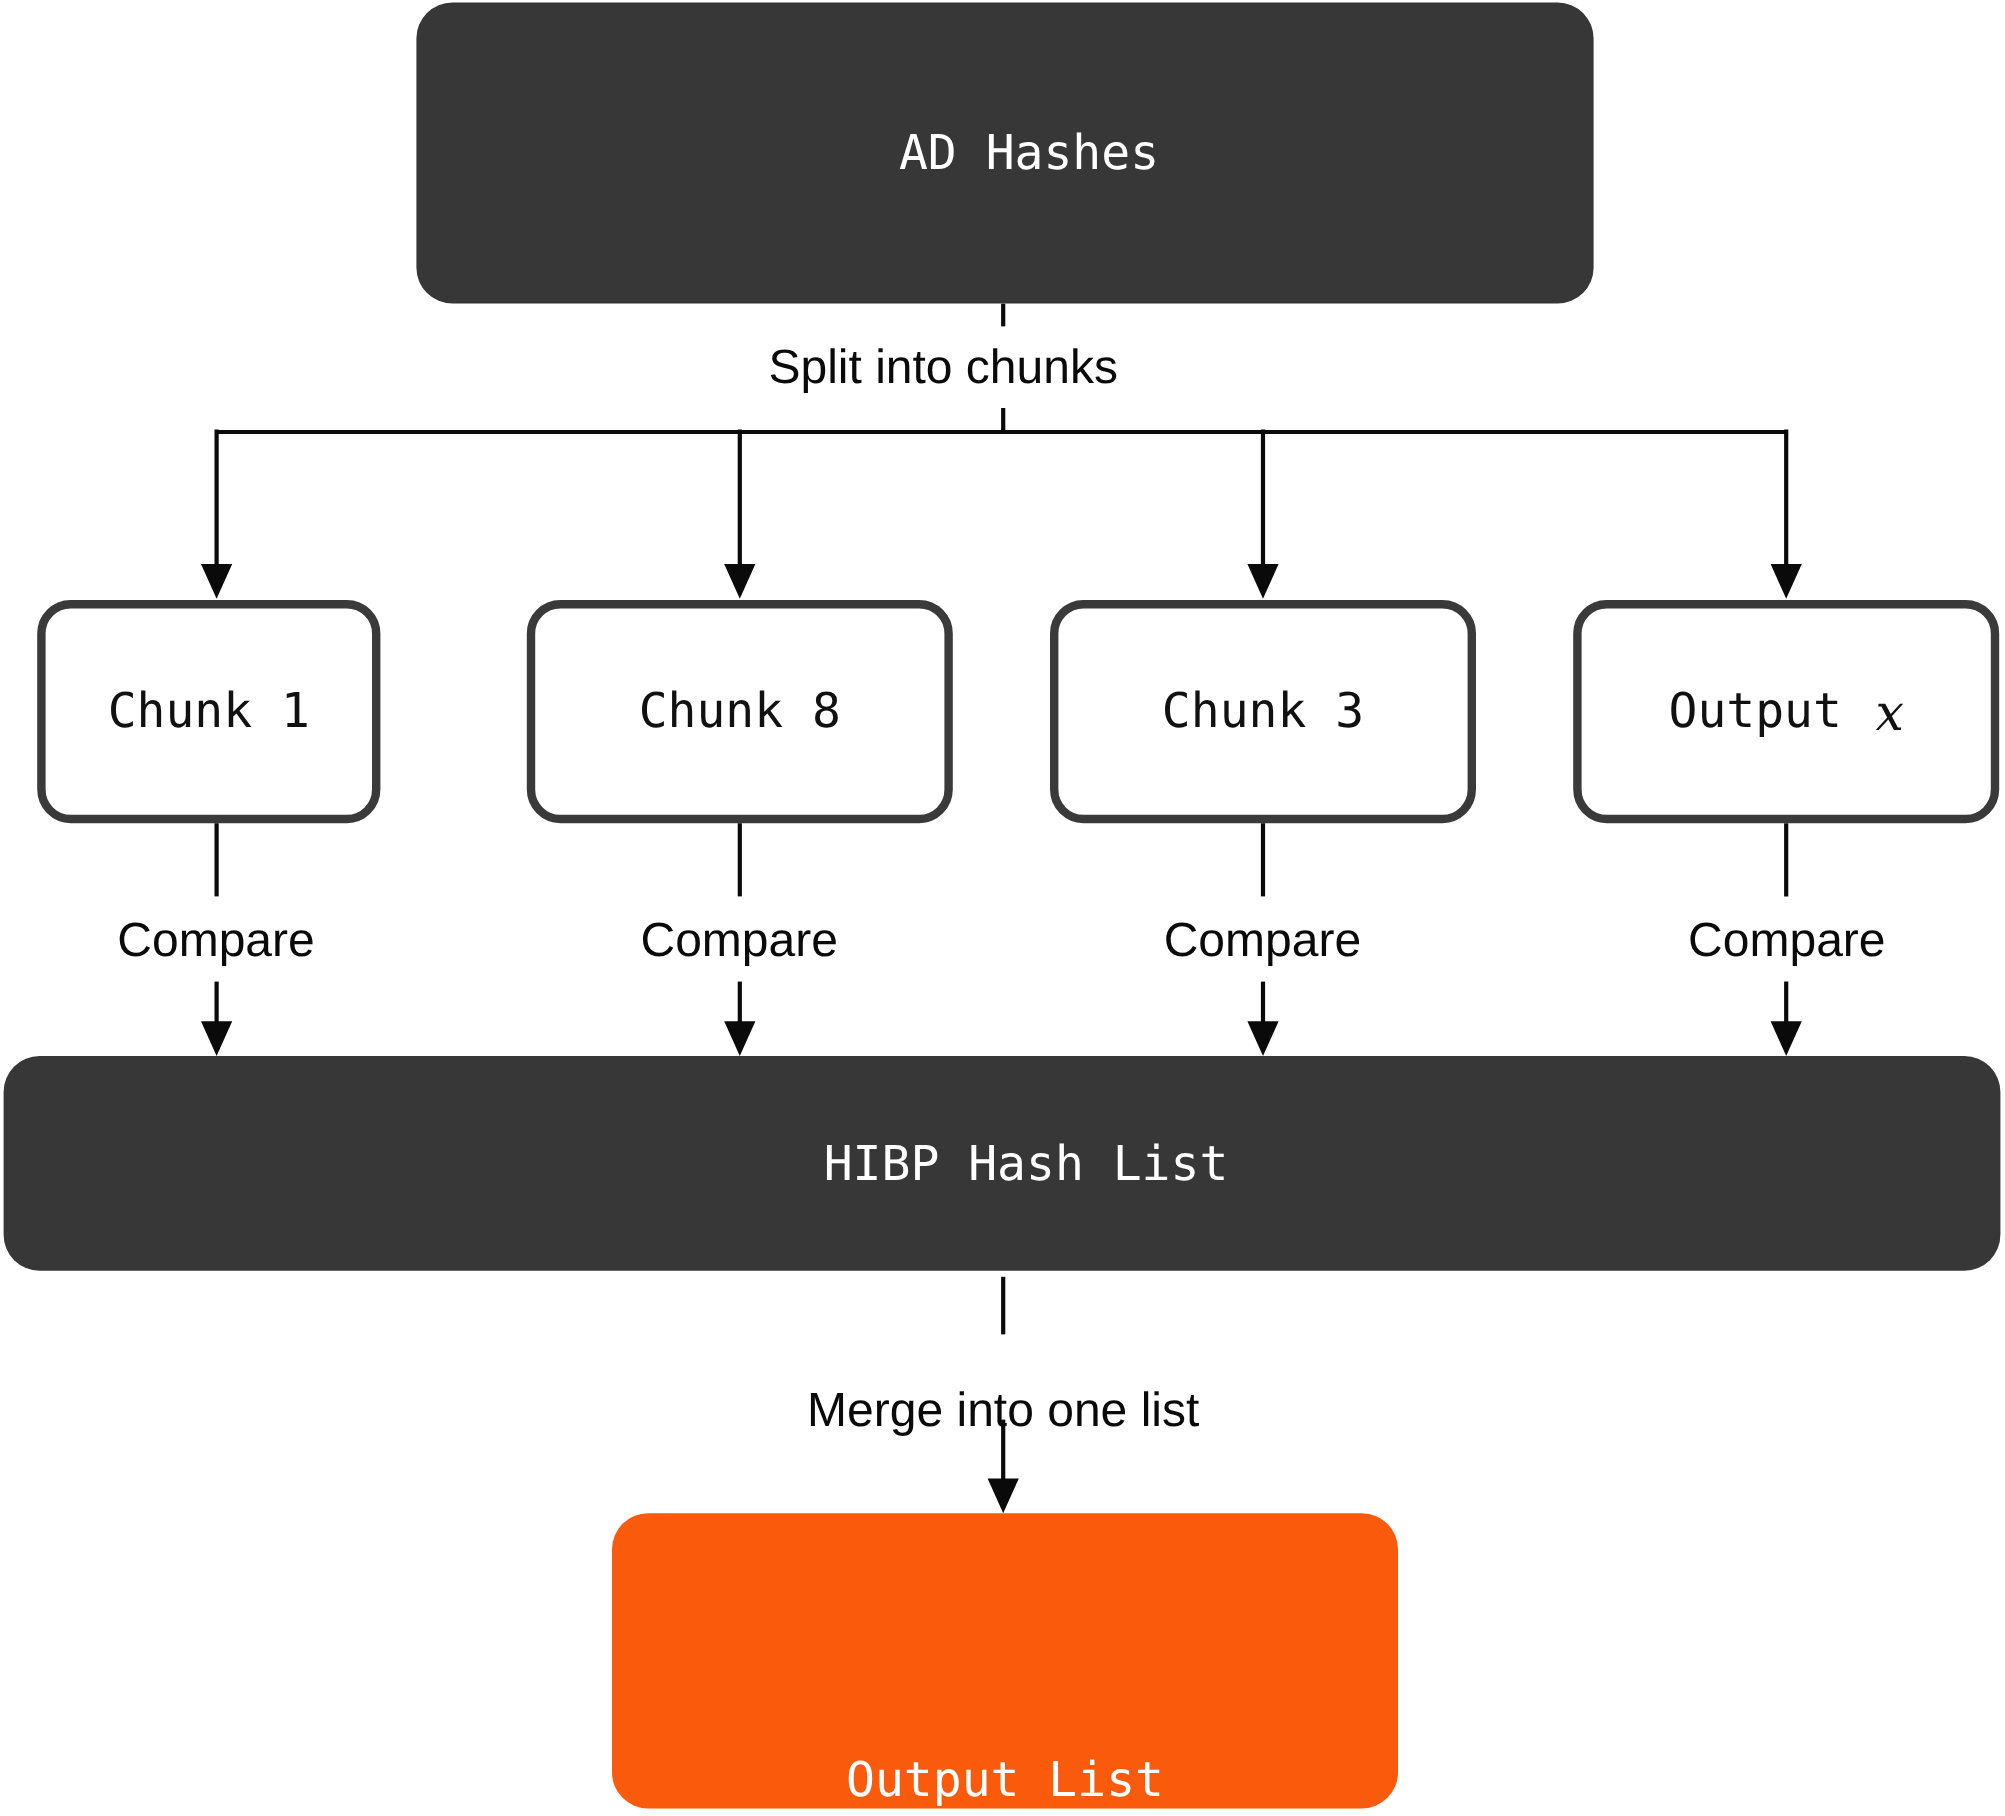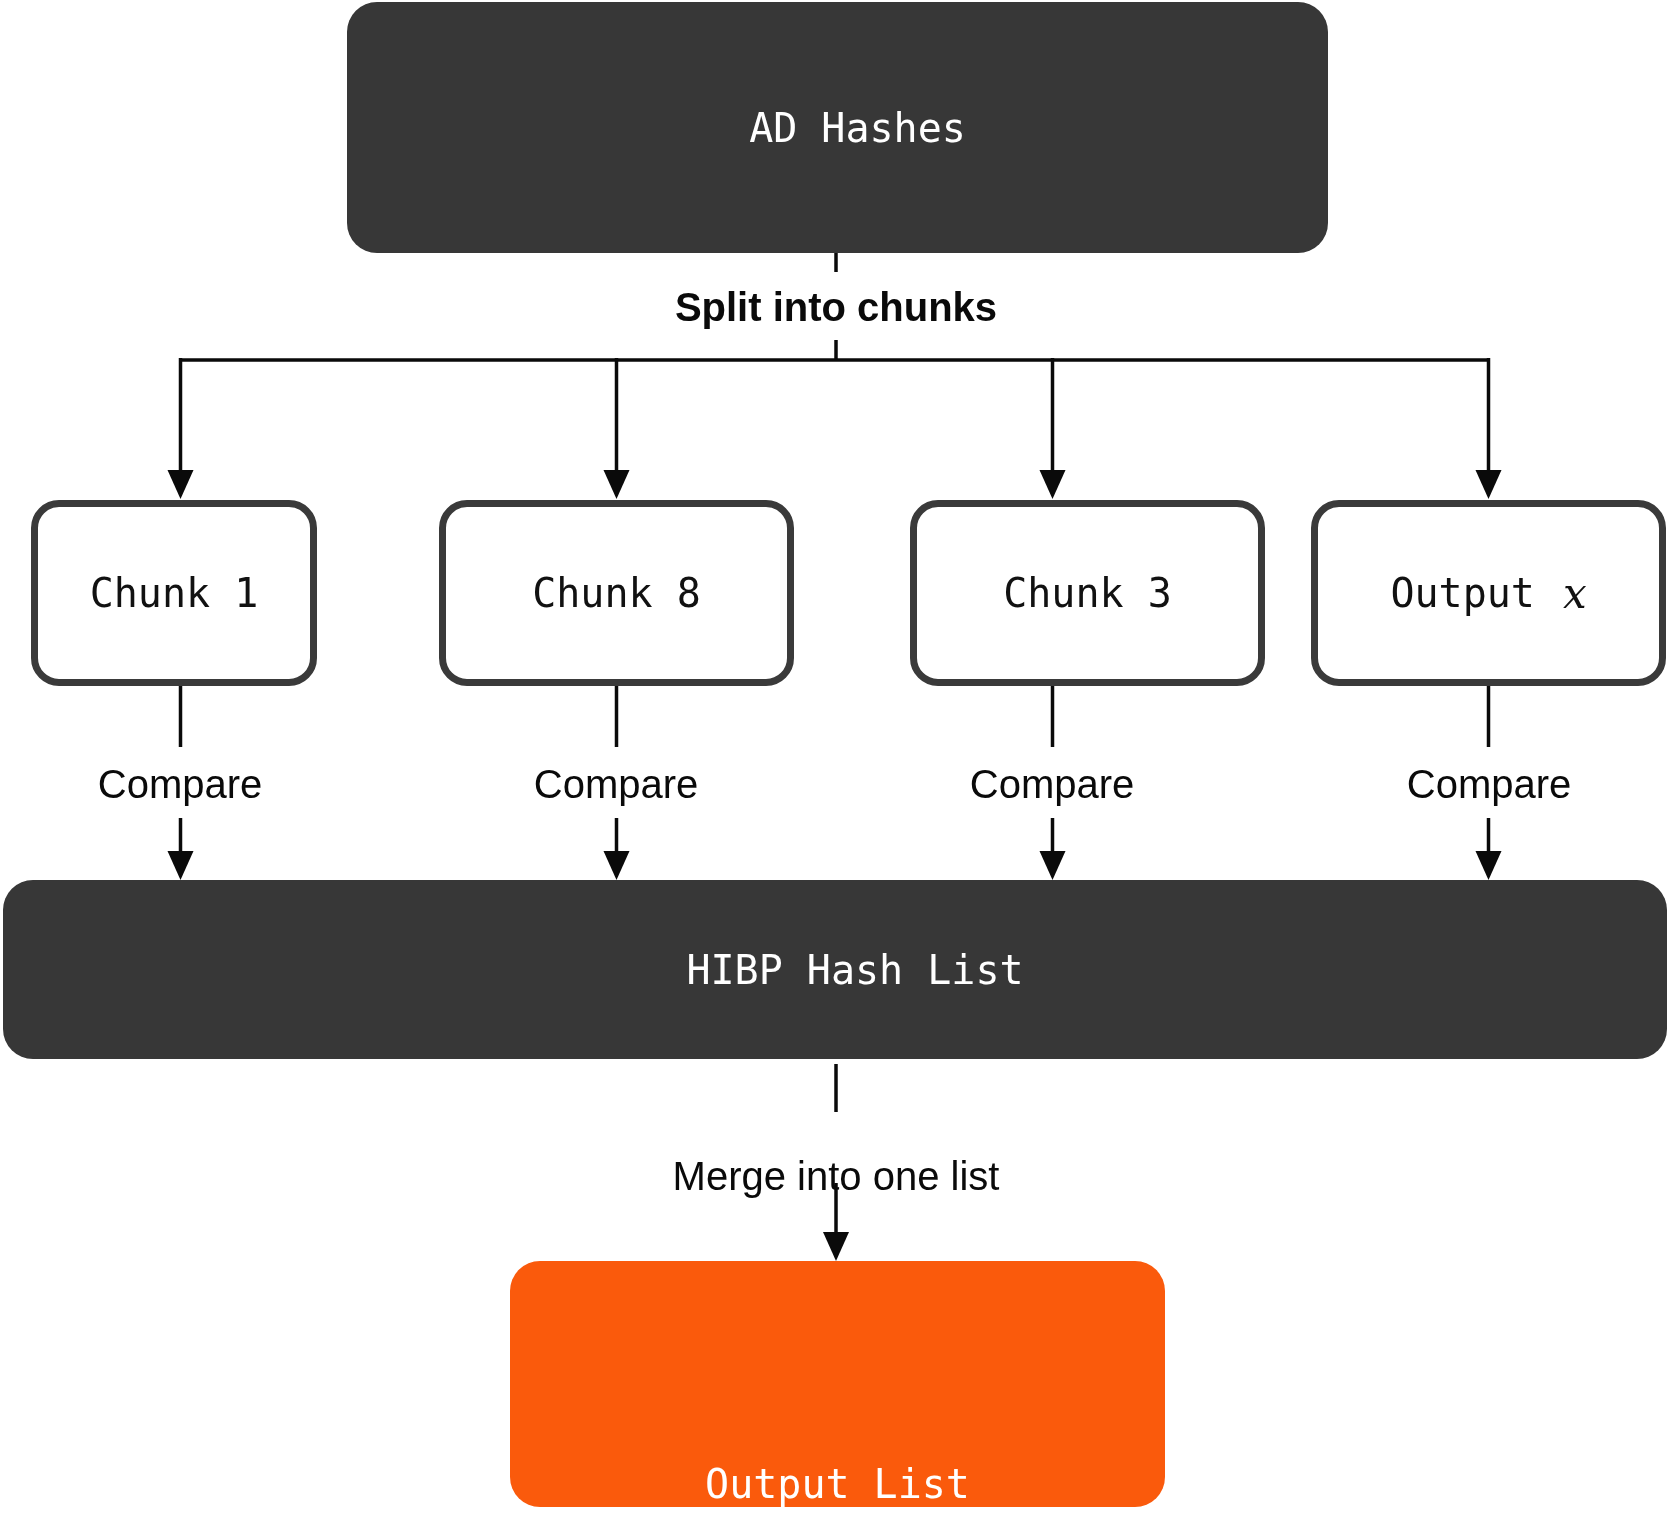--- a/index.html
+++ b/index.html
@@ -113,38 +113,38 @@
   </div>
 
   <div class="node chunk" style="left:3px;top:500px;width:286px;height:186px;margin-left:28px;">
     <span>Chunk 1</span>
   </div>
 
   <div class="node chunk" style="left:439px;top:500px;width:355px;height:186px;">
     <span>Chunk 8</span>
   </div>
 
-  <div class="node chunk" style="left:875px;top:500px;width:355px;height:186px;margin-left:35px;">
+  <div class="node chunk" style="left:875px;top:500px;width:355px;height:186px;">
     <span>Chunk 3</span>
   </div>
 
   <div class="node chunk" style="left:1311px;top:500px;width:355px;height:186px;">
     <span>Output</span>
       <span class="var-x">x</span>
   </div>
 
   <div class="node dark" style="left:3px;top:880px;width:1664px;height:179px;">
     <span>HIBP Hash List</span>
   </div>
 
   <div class="node orange" style="left:510px;top:1261px;width:655px;height:246px;">
     <span>Output List</span>
   </div>
 
-  <div class="edge-label" style="left:836px;top:307px;font-weight:bold;">Split into chunks</div>
+  <div class="edge-label" style="left:786px;top:307px;">Split into chunks</div>
 
   <div class="edge-label" style="left:180px;top:784px;">Compare</div>
   <div class="edge-label" style="left:616px;top:784px;">Compare</div>
   <div class="edge-label" style="left:1052px;top:784px;">Compare</div>
   <div class="edge-label" style="left:1489px;top:784px;">Compare</div>
 
   <div class="edge-label" style="left:836px;top:1176px;">Merge into one list</div>
 
 </div>
 

